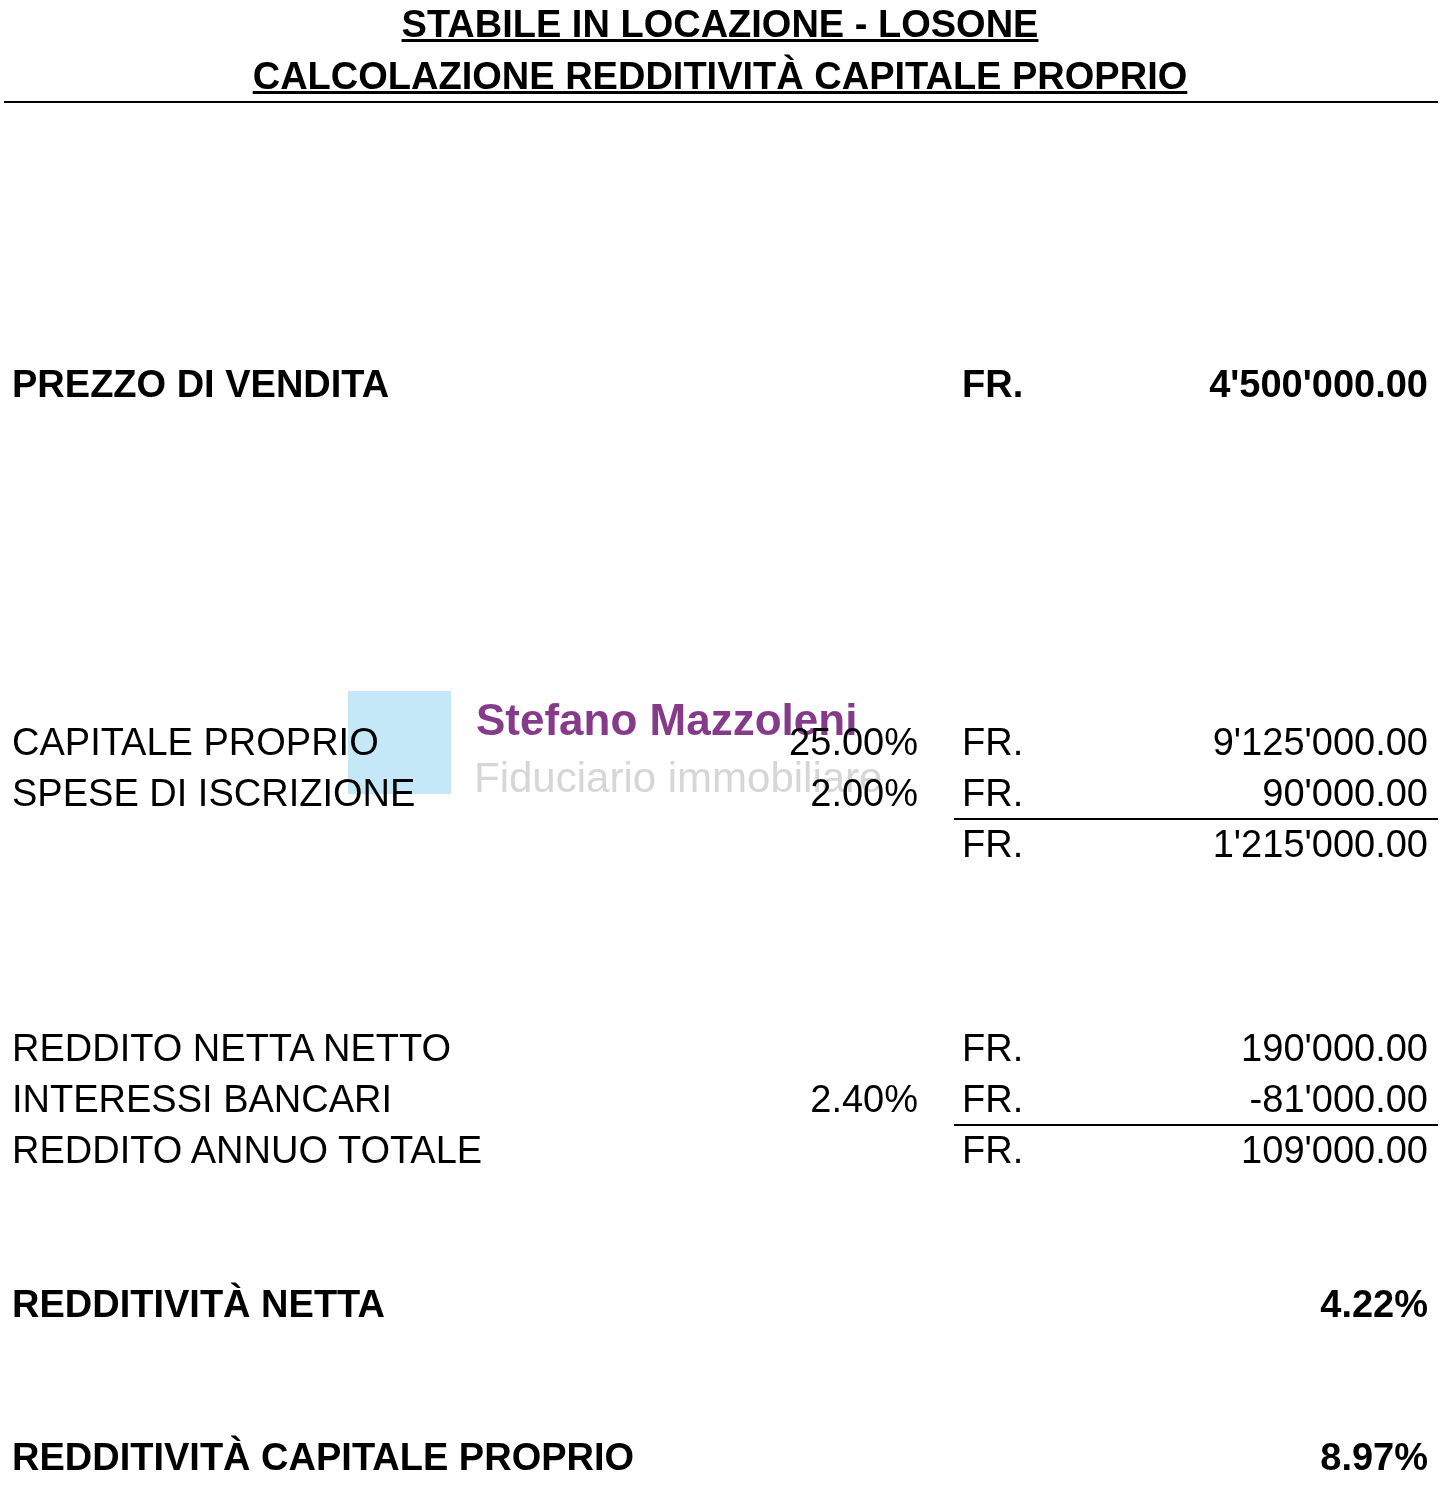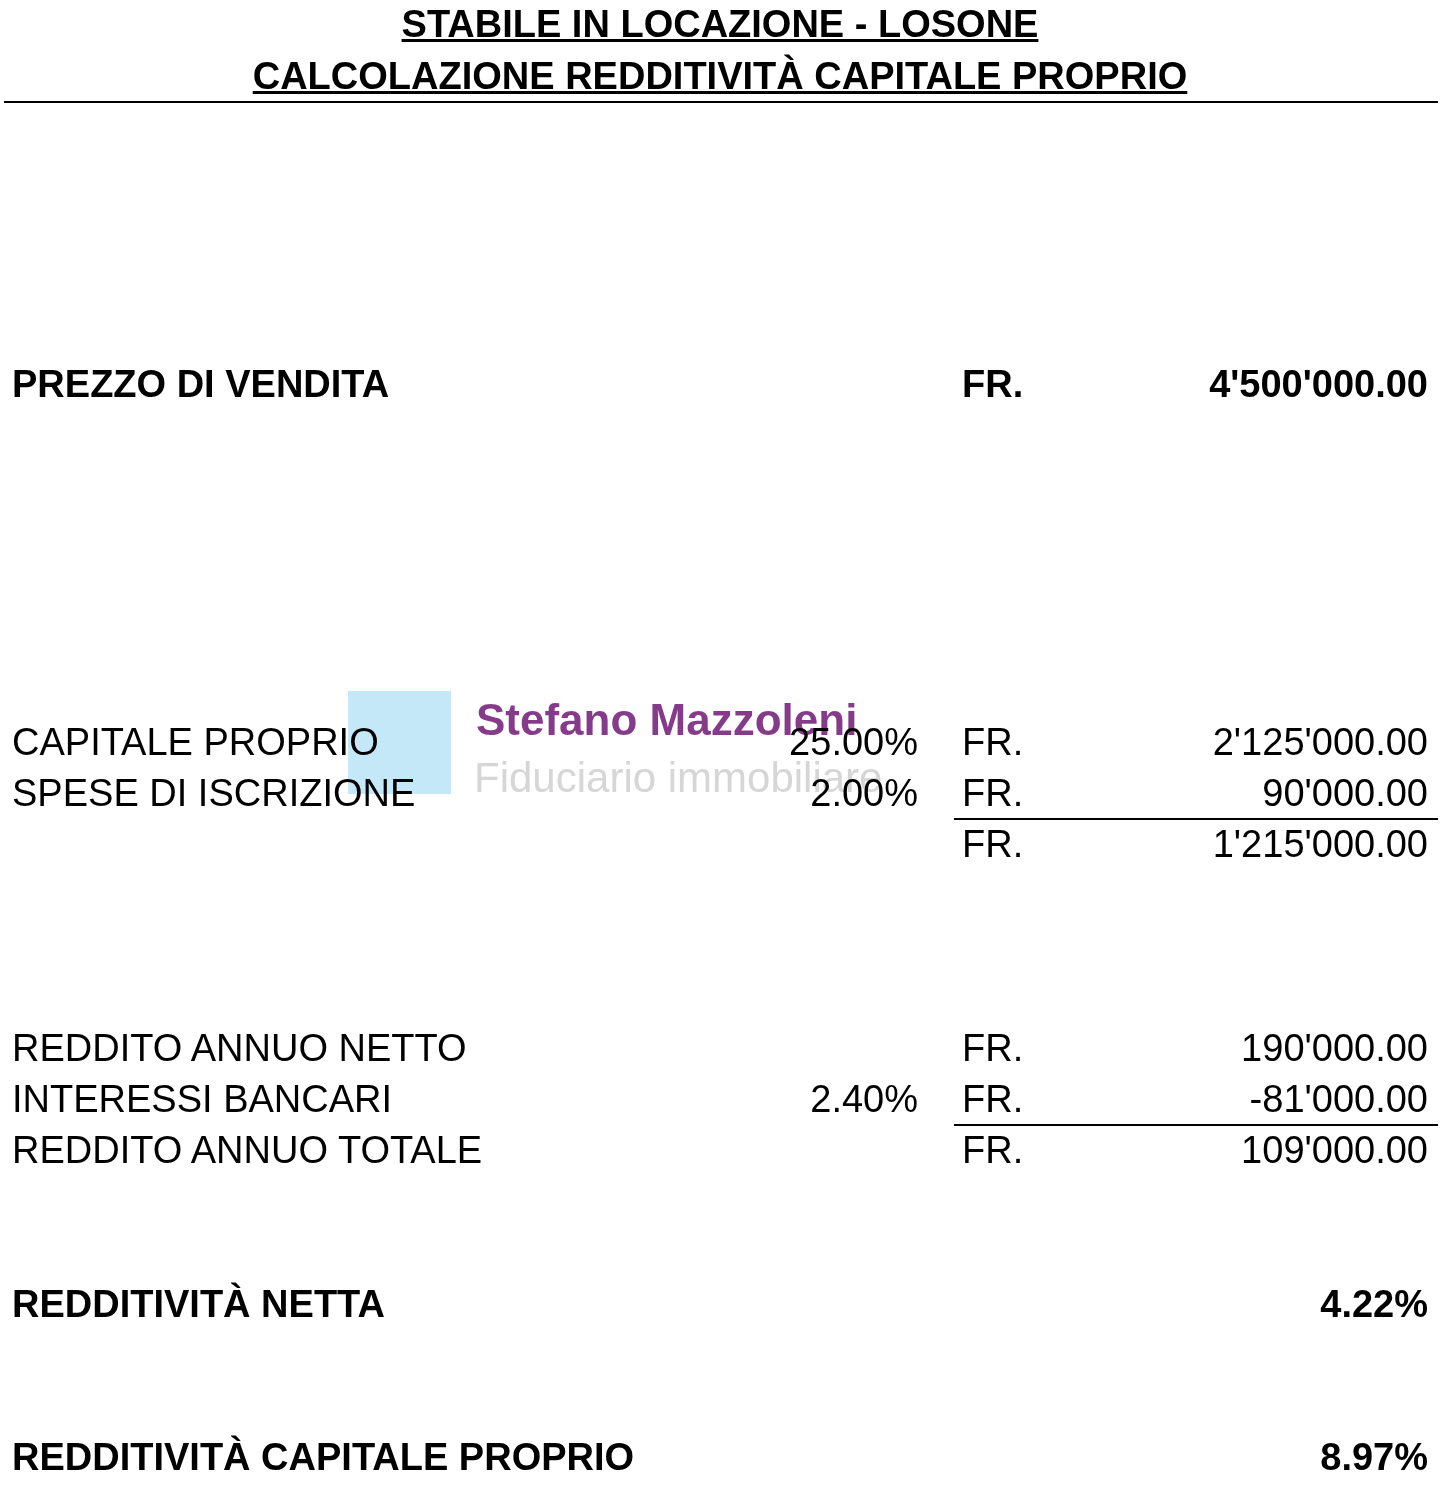--- a/index.html
+++ b/index.html
@@ -123,36 +123,36 @@
   <div class="row bold" style="top:362px;">
     <span class="label">PREZZO DI VENDITA</span>
     <span class="cur">FR.</span>
     <span class="amt">4'500'000.00</span>
   </div>
 
   <div class="row" style="top:720px;">
     <span class="label">CAPITALE PROPRIO</span>
     <span class="pct">25.00%</span>
     <span class="cur">FR.</span>
-    <span class="amt">2'125'000.00</span>
+    <span class="amt">9'125'000.00</span>
   </div>
   <div class="row" style="top:771px;">
     <span class="label">SPESE DI ISCRIZIONE</span>
     <span class="pct">2.00%</span>
     <span class="cur">FR.</span>
     <span class="amt">90'000.00</span>
   </div>
   <div class="sum-rule" style="top:818px;"></div>
   <div class="row" style="top:822px;">
     <span class="cur">FR.</span>
     <span class="amt">1'215'000.00</span>
   </div>
 
   <div class="row" style="top:1026px;">
-    <span class="label">REDDITO ANNUO NETTO</span>
+    <span class="label">REDDITO NETTA NETTO</span>
     <span class="pct"></span>
     <span class="cur">FR.</span>
     <span class="amt">190'000.00</span>
   </div>
   <div class="row" style="top:1077px;">
     <span class="label">INTERESSI BANCARI</span>
     <span class="pct">2.40%</span>
     <span class="cur">FR.</span>
     <span class="amt neg">-81'000.00</span>
   </div>

